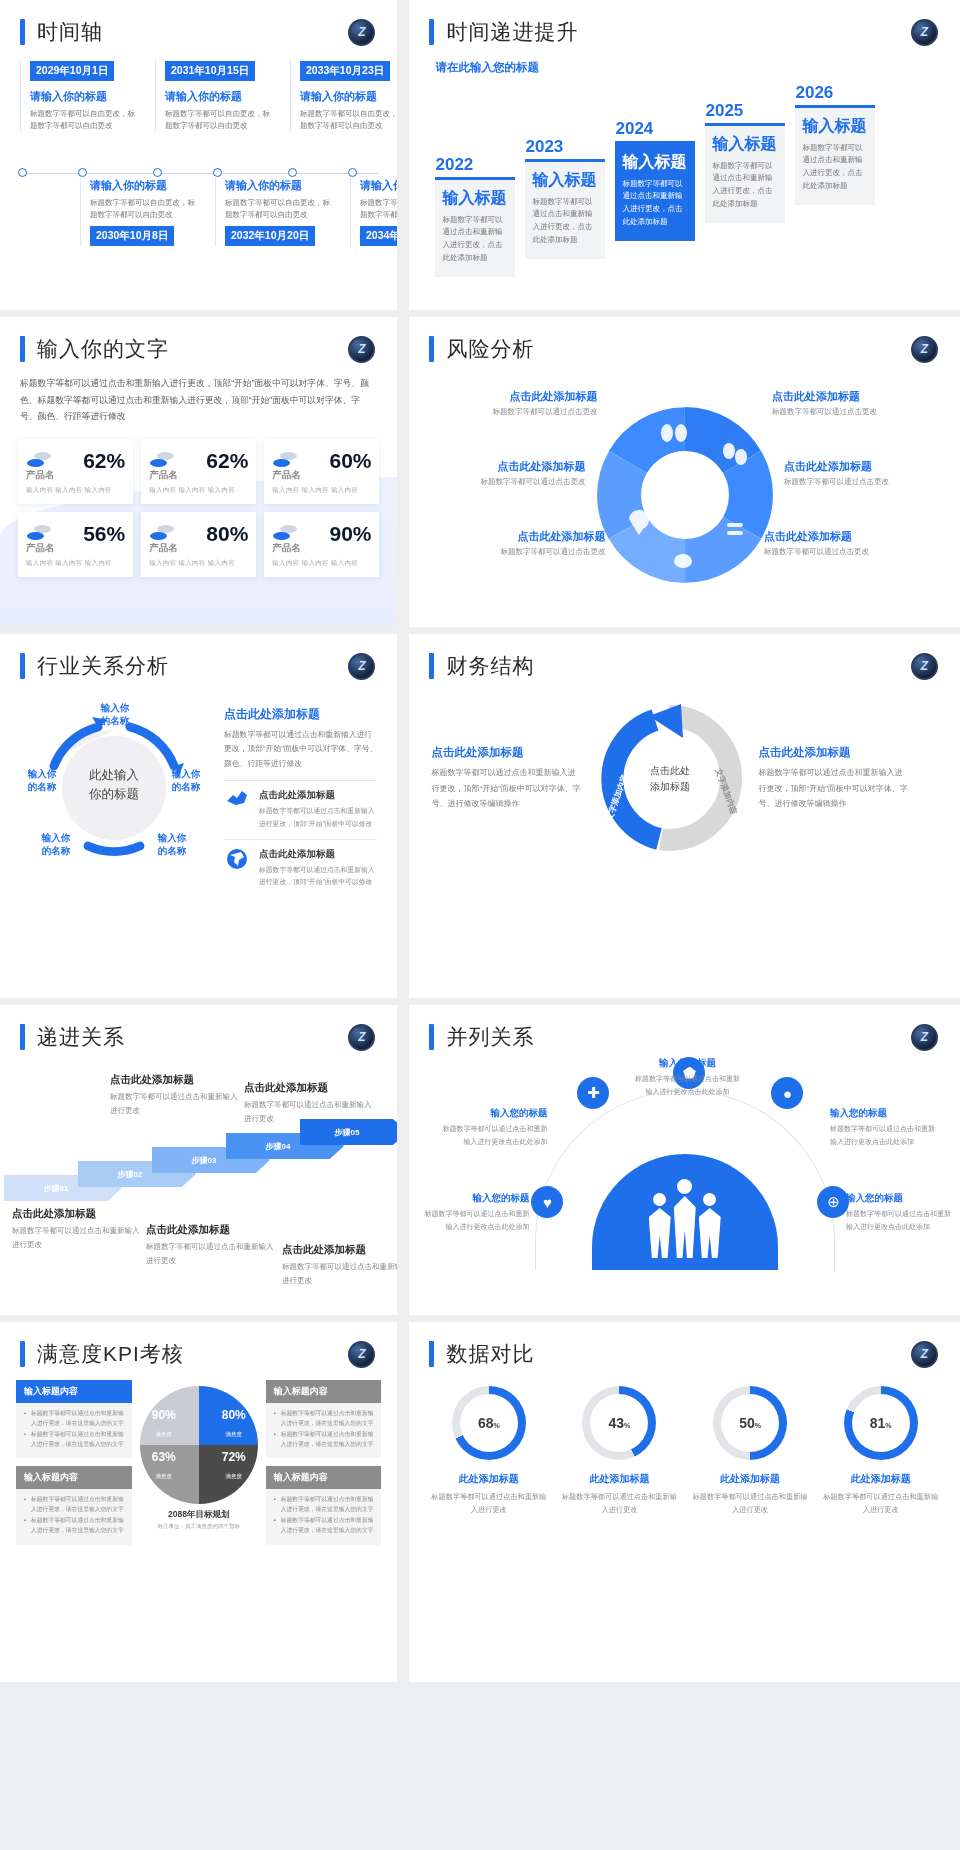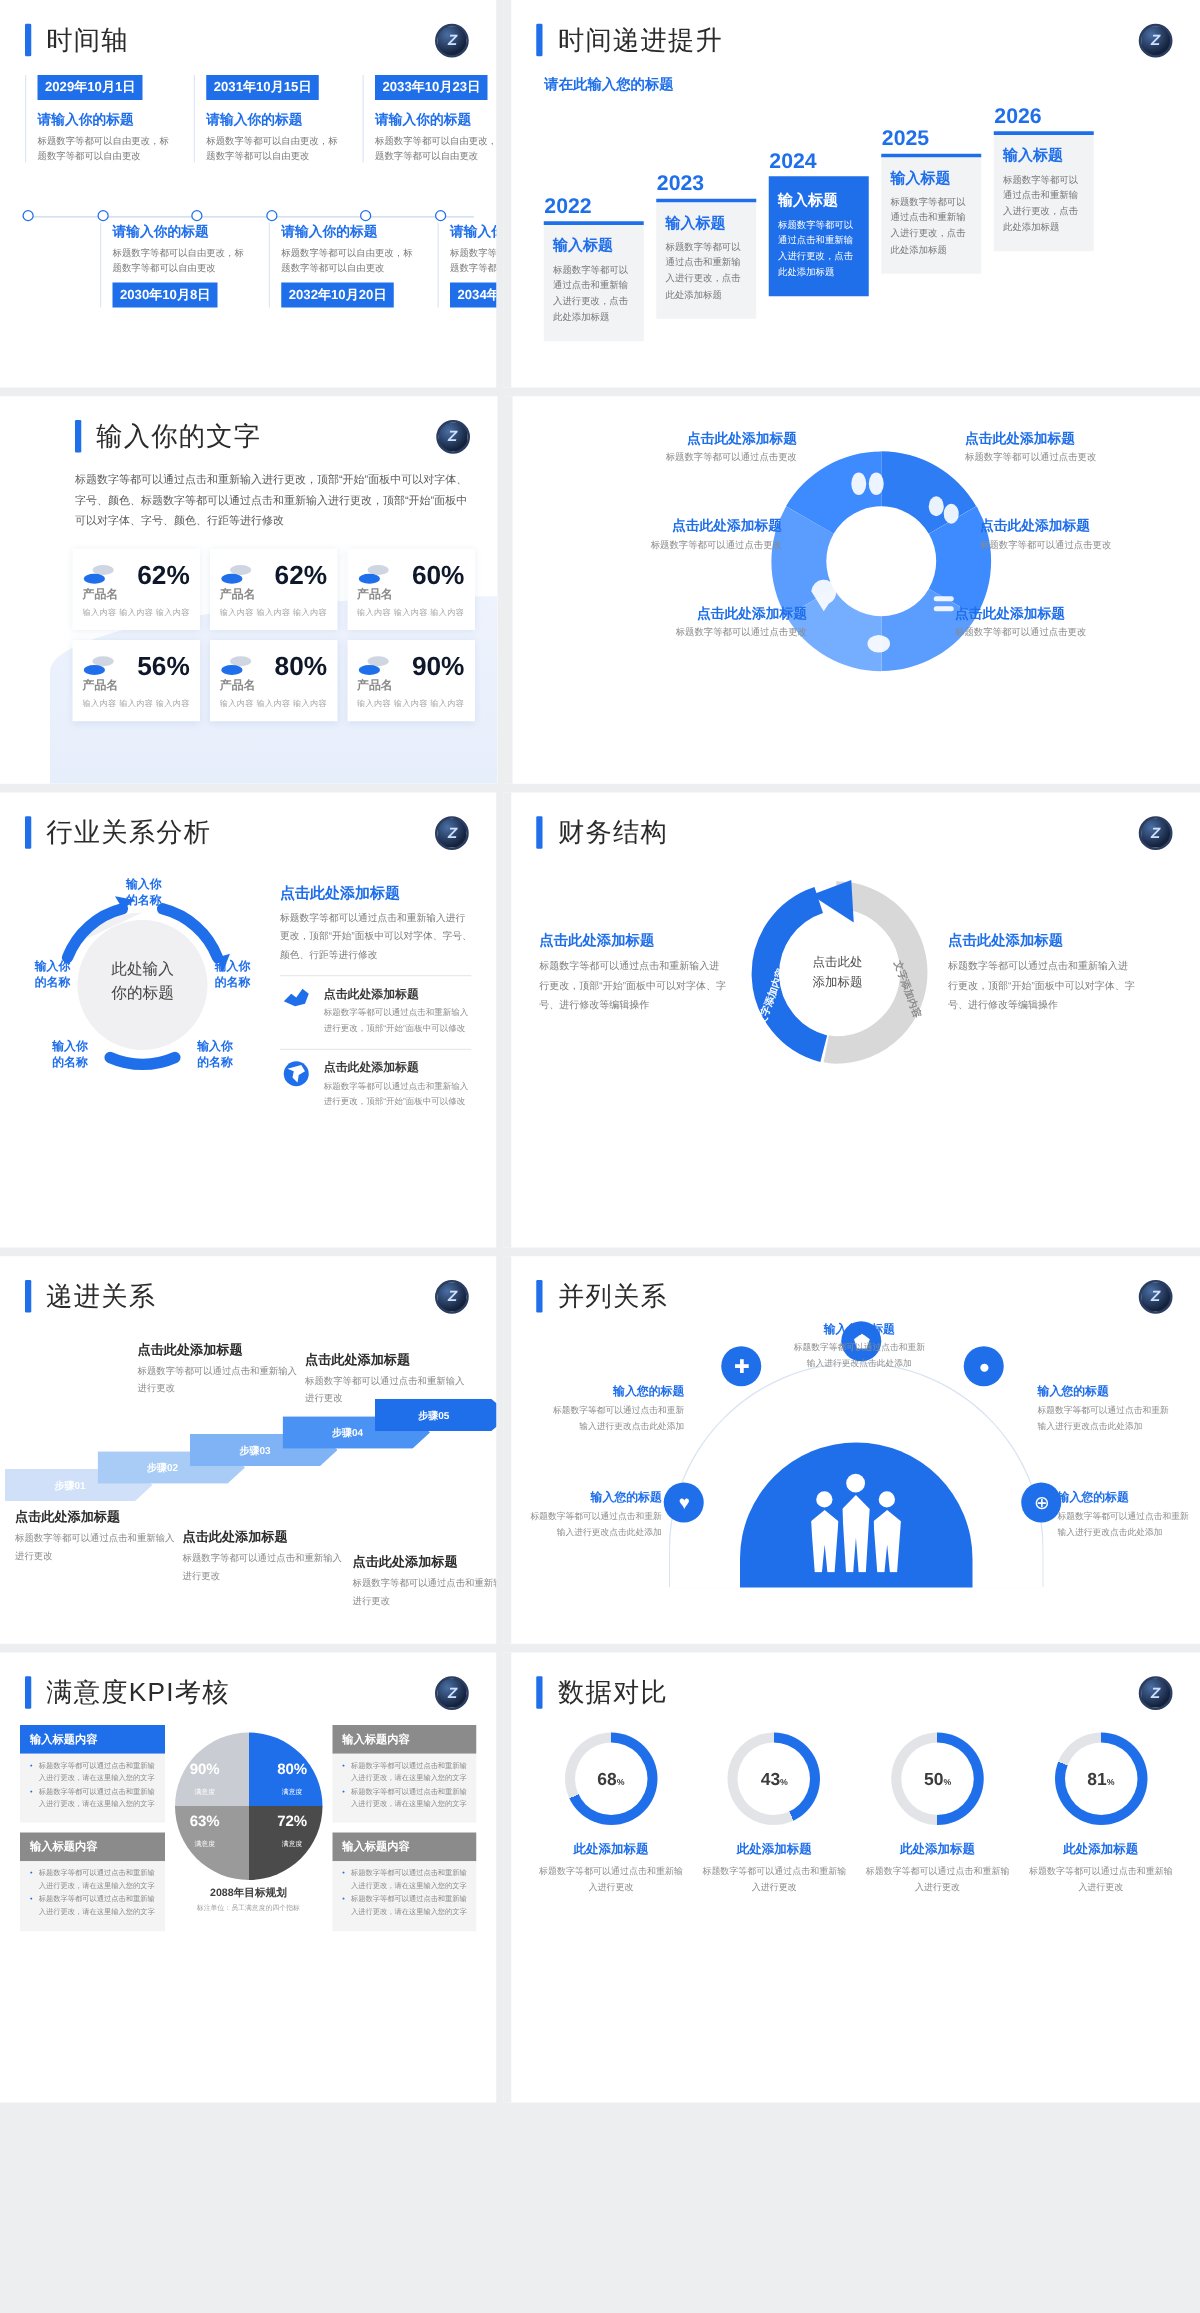--- a/index.html
+++ b/index.html
@@ -10,21 +10,21 @@
     overflow: hidden;
   }
   .slide { background: #fff; position: relative; overflow: hidden; }
   .slide.left  { width: 400px; }
   .slide.right { width: 560px; margin-left: 0; border-left: 6px solid #eceef0; }
   .row { display: flex; gap: 0; margin-bottom: 7px; }
   .row > .slide.left { margin-right: 6px; }
 
   
   .h1 { height: 310px; }
-  .h2 { height: 310px; padding-left: 40px; }
+  .h2 { height: 310px; }
   .h3 { height: 364px; }
   .h4 { height: 310px; }
   .h5 { height: 360px; }
 
   
   .shead { display: flex; align-items: center; padding: 18px 22px 0 20px; }
   .hbar { width: 5px; height: 26px; background: #1f6feb; margin-right: 12px; border-radius:1px;}
   .stitle { font-size: 21px; color: #2b2b2b; letter-spacing: 1px; font-weight: 400; }
   .logo { margin-left: auto; width: 27px; height: 27px; border-radius: 50%;
           background: radial-gradient(circle at 35% 30%, #4a6fa5, #15223c 70%);
@@ -49,21 +49,21 @@
 
   
   .intro { padding: 14px 22px 0 26px; }
   .intro h4 { color:#1f6feb; font-size:11.5px; font-weight:bold; }
   .intro p { color:#555; font-size:10.5px; line-height:1.75; margin-top:4px; }
   .years { display:flex; align-items:flex-end; gap:10px; padding: 8px 24px 0 26px; }
   .yr { width: 80px; }
   .yr .num { font-size:17px; font-weight:bold; color:#1f6feb; }
   .yr .rule { height:2.5px; background:#1f6feb; margin:2px 0 0 0; }
   .yr .box { background:#f2f3f5; padding:8px 7px 12px; }
-  .yr .box h5 { color:#1f6feb; font-size:12px; font-weight:bold;font-family:Liberation Mono, monospace; }
+  .yr .box h5 { color:#1f6feb; font-size:16px; font-weight:bold;font-family:Liberation Mono, monospace; }
   .yr .box p { color:#777; font-size:7.5px; line-height:1.7; margin-top:5px; }
   .yr.active .box { background:#1f6feb; }
   .yr.active .box h5, .yr.active .box p { color:#fff; }
 
   
   .s3wrap { position:relative; height:100%; }
   .s3wave { position:absolute; left:0; right:0; bottom:0; height:150px;
      background:linear-gradient(180deg,#eef3fd,#e7eefb); border-top-left-radius:100% 60px;}
   .s3desc { padding: 12px 20px 0; color:#5c5c5c; font-size:8.8px; line-height:1.9; }
   .cards { position:relative; display:grid; grid-template-columns:repeat(3,1fr); gap:8px;
@@ -355,20 +355,25 @@
             <span class="pct">90%</span>
             </div>
           <div class="pname">产品名</div>
           <div class="sub">输入内容 输入内容 输入内容</div>
         </div>
       </div>
     </div>
   </div>
 
   <div class="slide right h2">
+    <div class="shead">
+      <div class="hbar"></div>
+      <div class="stitle">风险分析</div>
+      <div class="logo"></div>
+    </div>
     <div class="risk">
       <div class="pinw">
         <svg width="220" height="200" viewBox="0 0 220 200">
           <g transform="translate(110,100)">
             <g fill="#2f7df5">
                 <path d="M0,-88 A88,88 0 0 1 76,-44 L38,-22 A44,44 0 0 0 0,-44 Z"></path>
               </g>
             <g fill="#3d8bff" transform="rotate(60)">
                 <path d="M0,-88 A88,88 0 0 1 76,-44 L38,-22 A44,44 0 0 0 0,-44 Z"></path>
               </g>

